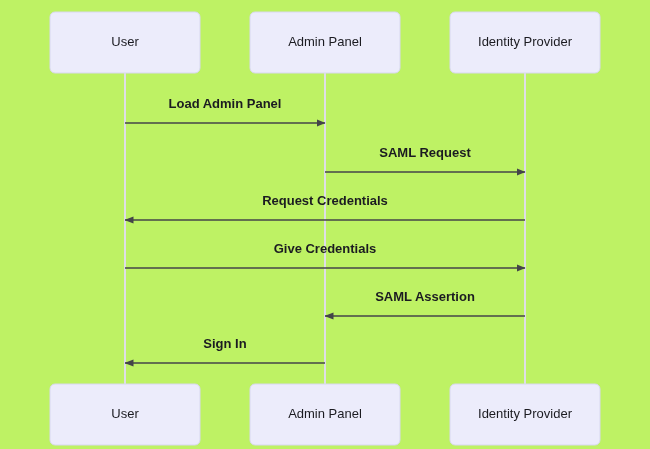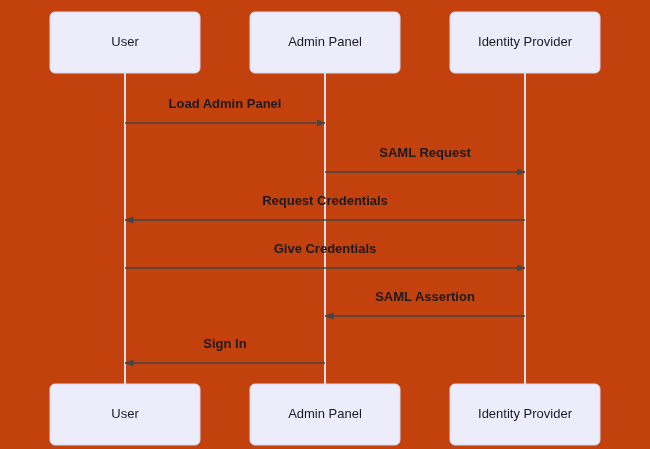--- a/index.html
+++ b/index.html
@@ -8,21 +8,21 @@
     padding: 0;
     background: #ffffff;
   }
   body {
     font-family: "Liberation Sans", "DejaVu Sans", sans-serif;
   }
   #diagram-root {
     position: relative;
     width: 650px;
     height: 449px;
-    background: #c2410c;
+    background: #bef264;
     overflow: hidden;
   }
   #diagram-svg {
     position: absolute;
     top: 0;
     left: 0;
     width: 650px;
     height: 449px;
     display: block;
   }

